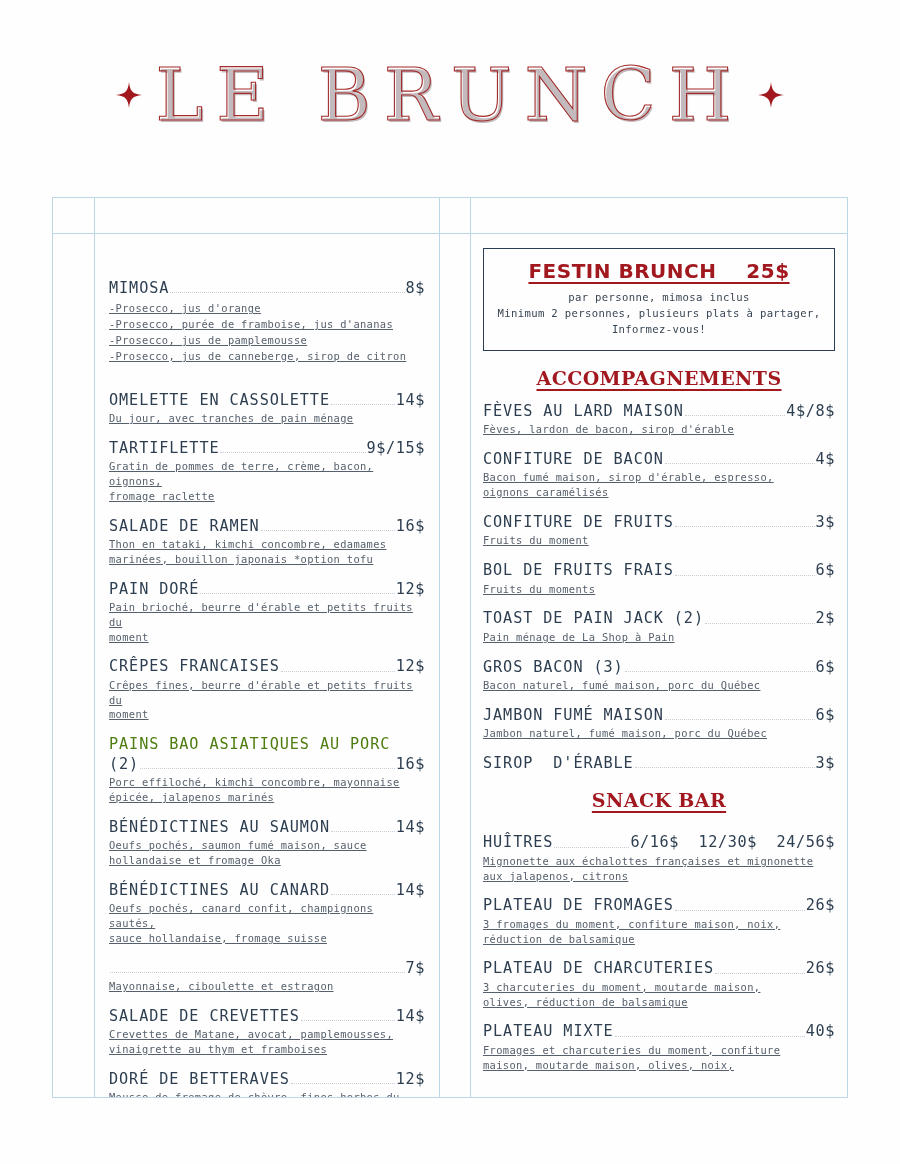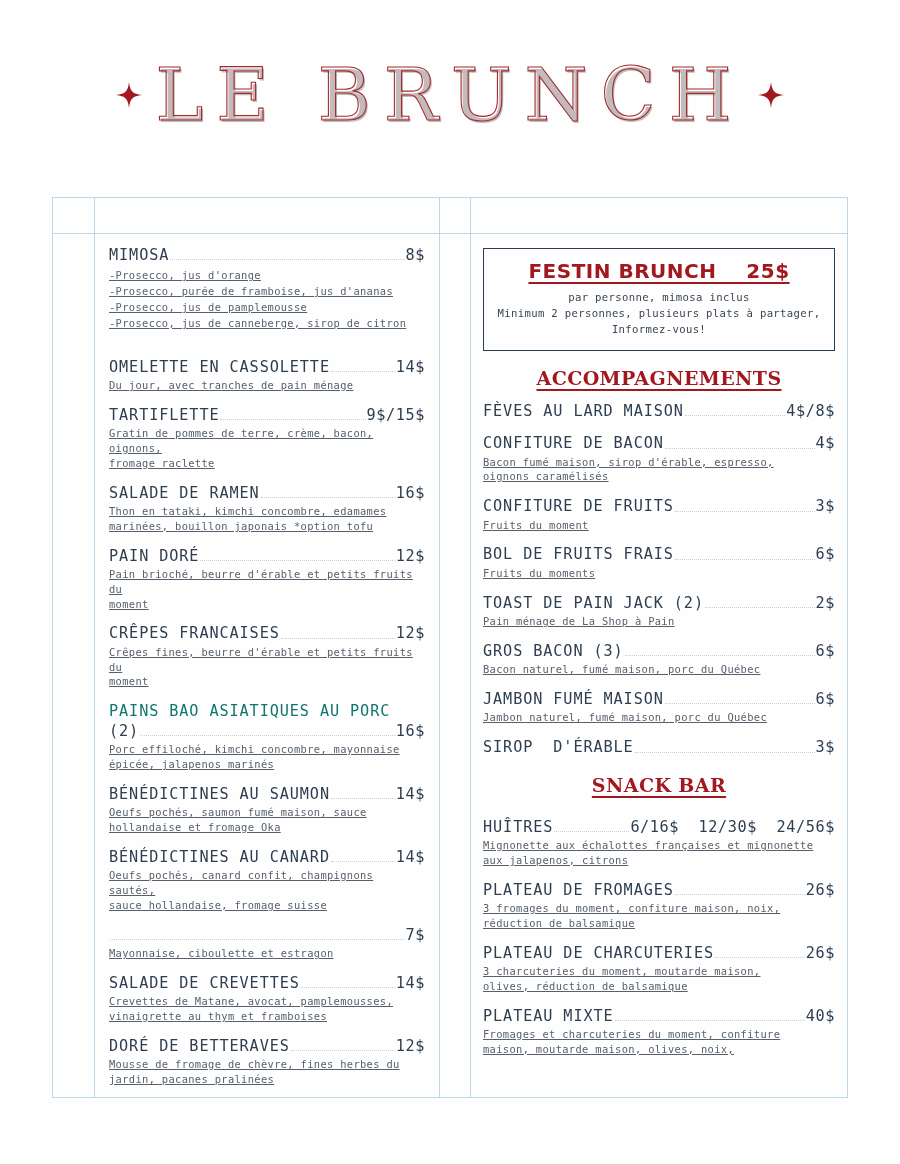--- a/index.html
+++ b/index.html
@@ -52,20 +52,21 @@
     border: 1px solid #bcd8e6;
     border-right: none;
   }
   .col-spacer-left .hdr { height: 36px; border-bottom: 1px solid #bcd8e6; }
 
   .col-main {
     flex: 1 1 0;
     border: 1px solid #bcd8e6;
     display: flex;
     flex-direction: column;
+    gap: 33px;
   }
   .col-main > .hdr { height: 36px; border-bottom: 1px solid #bcd8e6; flex: none; }
   .col-main > .body { flex: 1 1 auto; padding: 12px 14px 0 14px; overflow: hidden; }
 
   .col-gap {
     width: 30px;
     border-top: 1px solid #bcd8e6;
     border-bottom: 1px solid #bcd8e6;
   }
   .col-gap .hdr { height: 36px; border-bottom: 1px solid #bcd8e6; }
@@ -118,21 +119,21 @@
     margin-top: 1px;
     white-space: pre-line;
     text-decoration: underline;
   }
   .item-desc.sub-list { line-height: 1.52; margin-top: 3px; }
 
   
   .item-stack .title-top {
     font-size: 15.2px;
     letter-spacing: 0.9px;
-    color: #0f766e;
+    color: #4d7c0f;
     line-height: 1.3;
     white-space: pre;
   }
 
   
   .festin-box {
     border: 1.6px solid #2b3d55;
     padding: 10px 8px 12px 8px;
     margin: 6px 0 14px 0;
     text-align: center;
@@ -323,20 +324,21 @@
         </div>
 
         <div id="right-sections">
             <div class="section-head">ACCOMPAGNEMENTS</div>
             <div class="item">
               <div class="item-line">
                 <span class="item-name">FÈVES AU LARD MAISON</span>
                 <span class="leader"></span>
                 <span class="item-price">4$/8$</span>
               </div>
+              <div class="item-desc">Fèves, lardon de bacon, sirop d'érable</div>
             </div>
             <div class="item">
               <div class="item-line">
                 <span class="item-name">CONFITURE DE BACON</span>
                 <span class="leader"></span>
                 <span class="item-price">4$</span>
               </div>
               <div class="item-desc">Bacon fumé maison, sirop d'érable, espresso,
 oignons caramélisés</div>
             </div>

